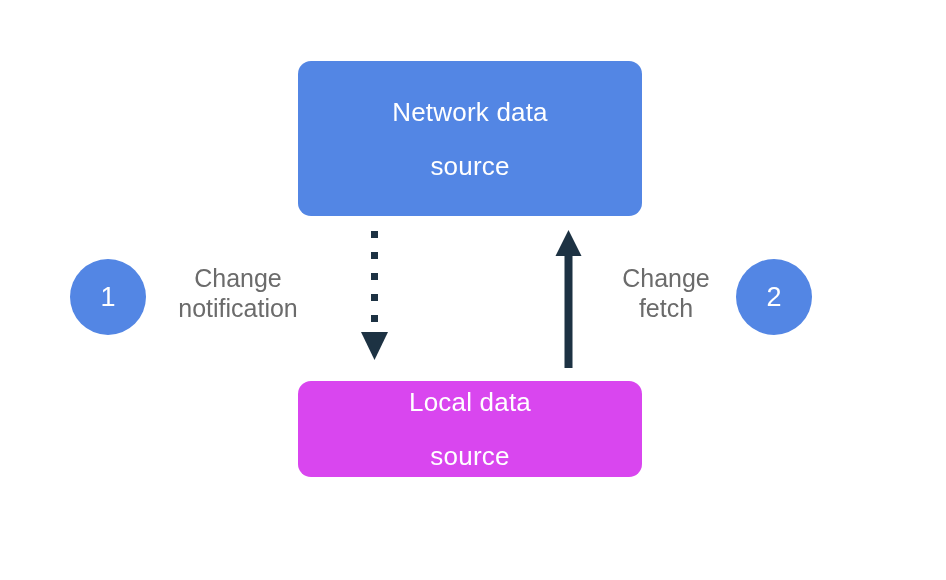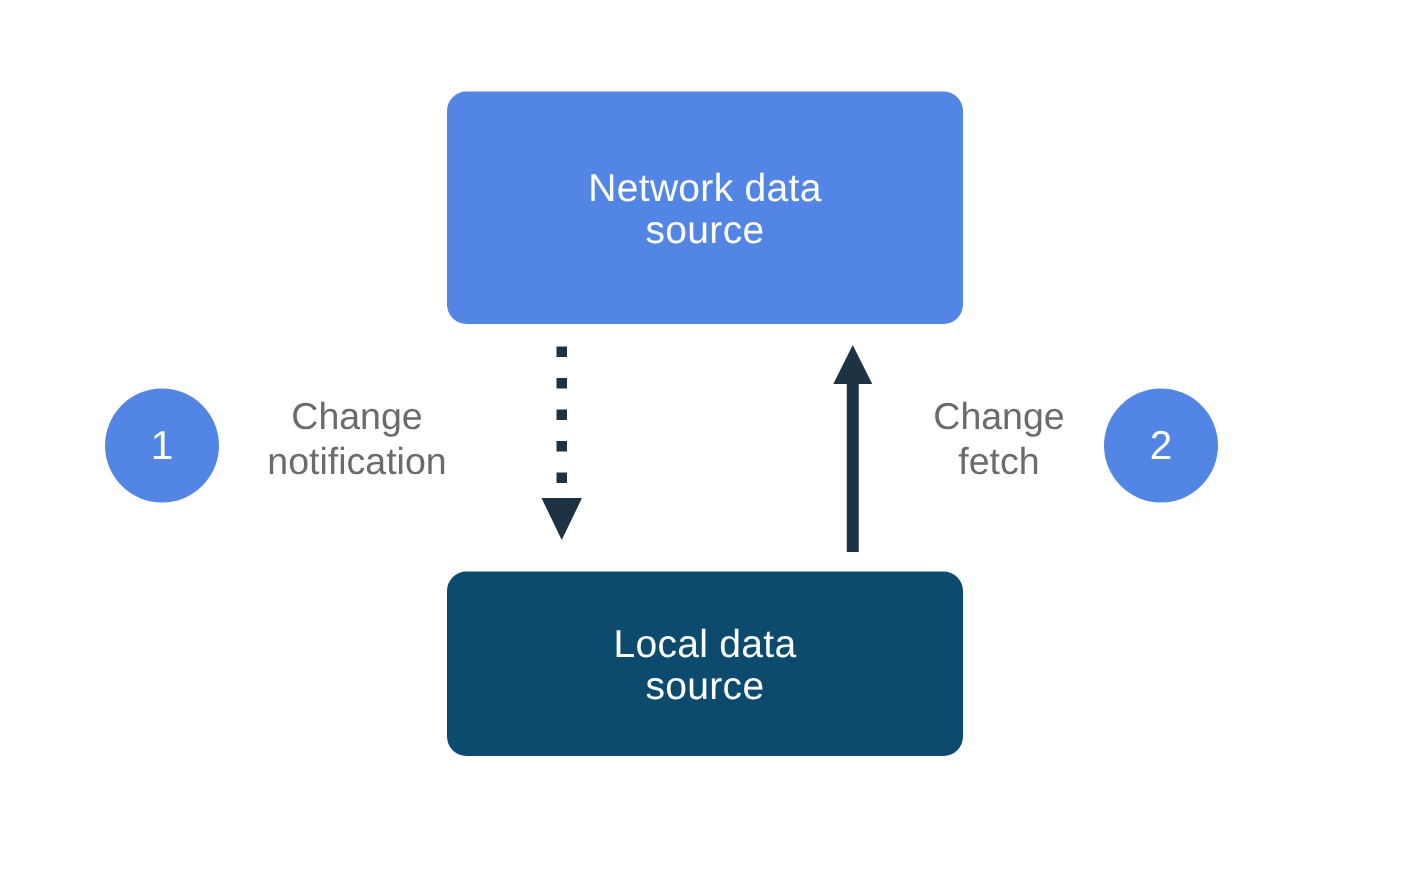--- a/index.html
+++ b/index.html
@@ -21,39 +21,39 @@
   
   .node-box {
     position: absolute;
     display: flex;
     align-items: center;
     justify-content: center;
     text-align: center;
     border-radius: 13px;
     color: #ffffff;
     font-size: 26px;
-    line-height: 28px;
+    line-height: 54px;
     font-weight: 400;
     letter-spacing: 0.2px;
     white-space: pre-line;
     box-sizing: border-box;
   }
   #network-box {
     left: 298px;
     top: 61px;
     width: 344px;
     height: 155px;
     background: #5386E4;
   }
   #local-box {
     left: 298px;
     top: 381px;
     width: 344px;
-    height: 123px;
-    background: #0c4a6e;
+    height: 96px;
+    background: #d946ef;
   }
 
   
   .badge {
     position: absolute;
     width: 76px;
     height: 76px;
     border-radius: 50%;
     background: #5386E4;
     color: #ffffff;

